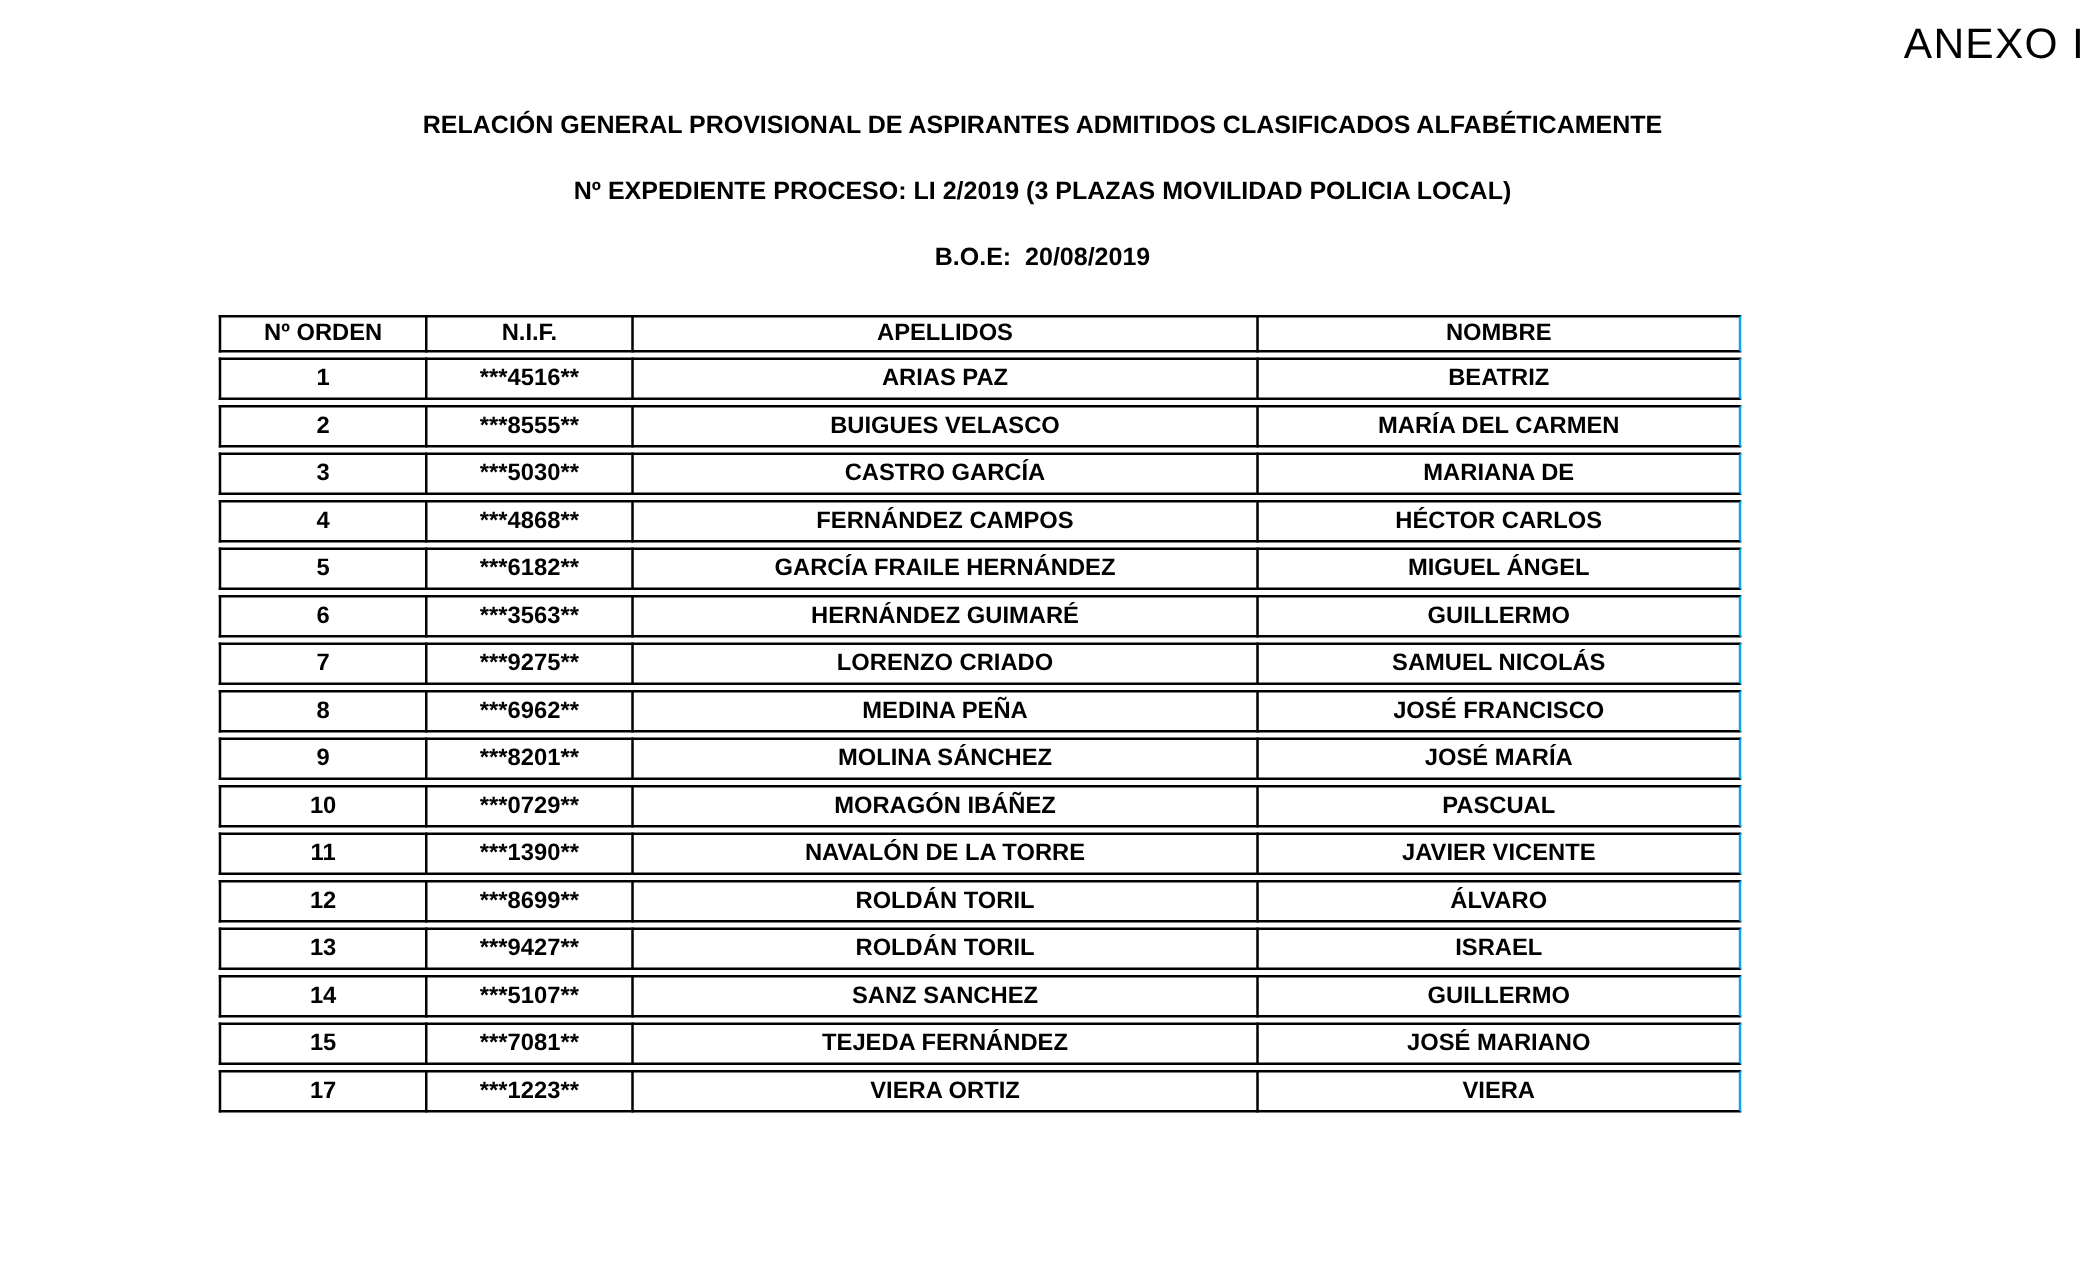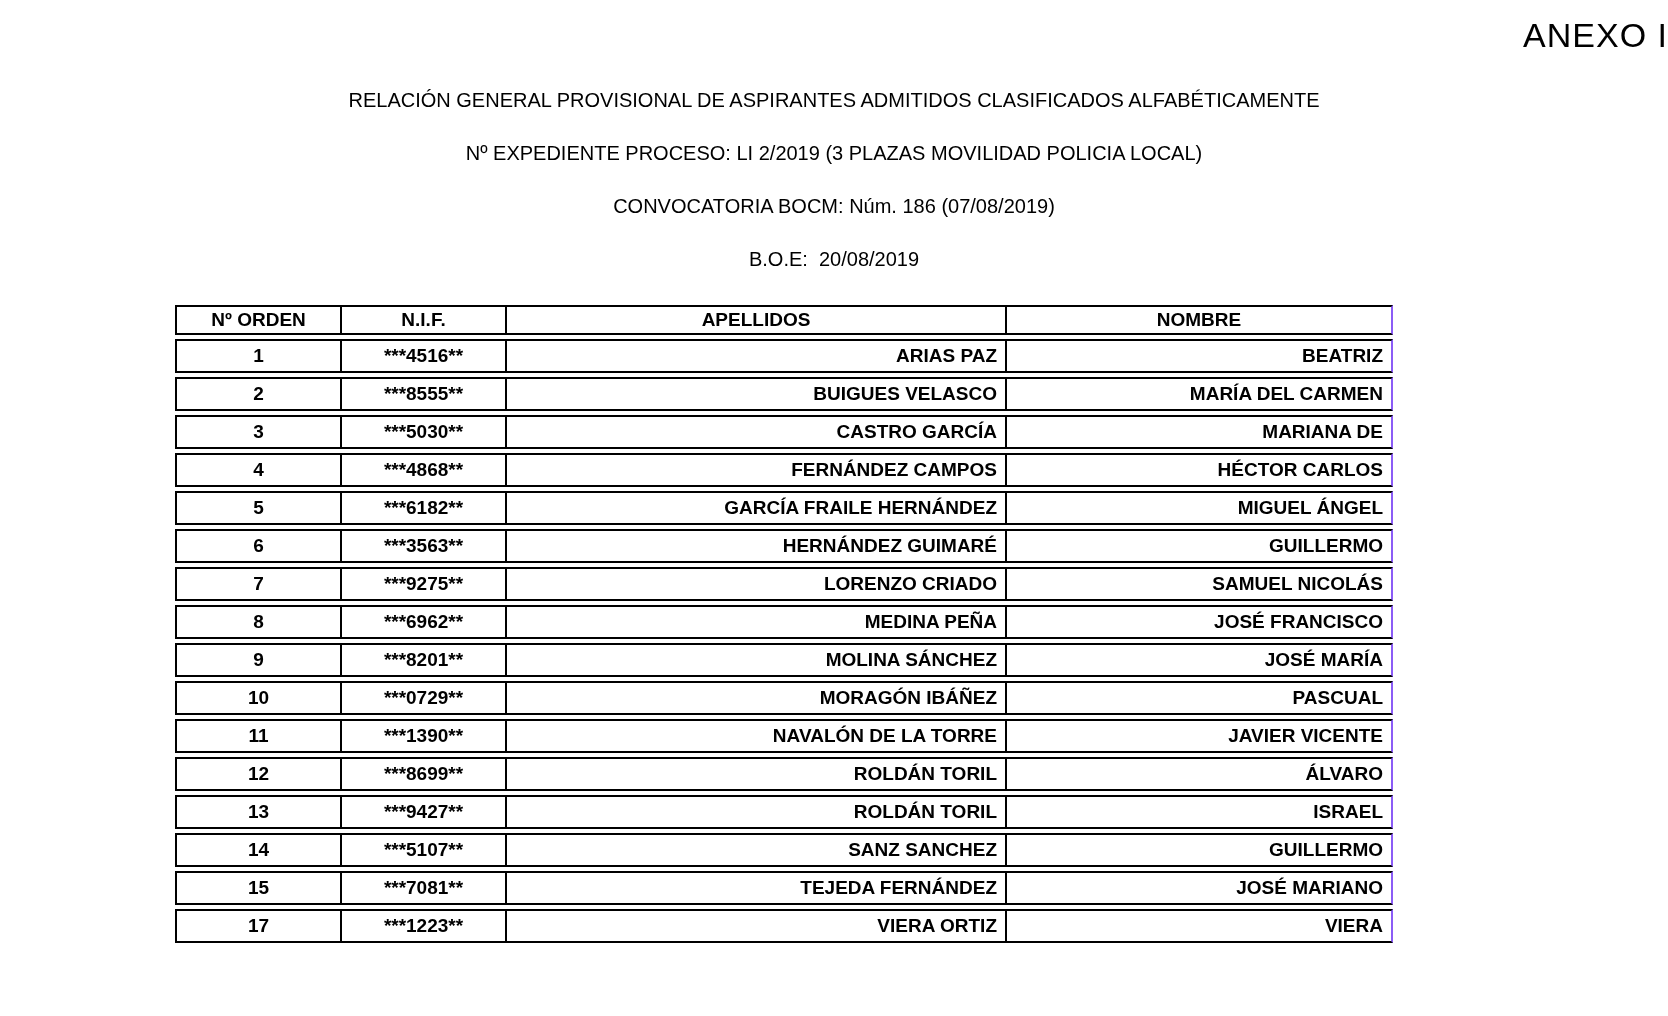--- a/index.html
+++ b/index.html
@@ -19,21 +19,21 @@
   .doc-title {
     text-align: right;
     font-size: 34px;
     font-weight: 400;
     letter-spacing: 1px;
     margin-bottom: 34px;
   }
   .doc-subtitle {
     text-align: center;
     font-size: 20px;
-    font-weight: 400;
+    font-weight: 700;
     margin-bottom: 30px;
     white-space: pre-wrap;
   }
   .table-wrap {
     margin-left: 175px;
     width: 1218px;
     margin-top: 14px;
   }
   table.list {
     width: 1218px;
@@ -45,40 +45,39 @@
     border: 2px solid #000000;
     border-right: none;
     font-size: 19px;
     font-weight: 700;
     height: 34px;
     padding: 2px 8px;
     overflow: hidden;
     white-space: nowrap;
   }
   table.list th:last-child, table.list td:last-child {
-    border-right: 2px solid #8b5cf6;
+    border-right: 2px solid #0ea5e9;
   }
   table.list th { text-align: center; height: 30px; }
   col.c-orden { width: 165px; }
   col.c-nif { width: 165px; }
   col.c-apellidos { width: 500px; }
   col.c-nombre { width: 388px; }
   td.cell-center { text-align: center; }
-  td.cell-left { text-align: right; padding-left: 22px; }
+  td.cell-left { text-align: center; padding-left: 22px; }
 </style>
 </head>
 <body>
 
 <div class="page">
 
   <div class="doc-title">ANEXO I</div>
 
   <div class="doc-subtitle">RELACIÓN GENERAL PROVISIONAL DE ASPIRANTES ADMITIDOS CLASIFICADOS ALFABÉTICAMENTE</div>
   <div class="doc-subtitle">Nº EXPEDIENTE PROCESO: LI 2/2019 (3 PLAZAS MOVILIDAD POLICIA LOCAL)</div>
-  <div class="doc-subtitle">CONVOCATORIA BOCM: Núm. 186 (07/08/2019)</div>
   <div class="doc-subtitle">B.O.E:  20/08/2019</div>
 
   <div class="table-wrap">
     <table class="list">
       <colgroup>
         <col class="c-orden">
         <col class="c-nif">
         <col class="c-apellidos">
         <col class="c-nombre">
       </colgroup>

